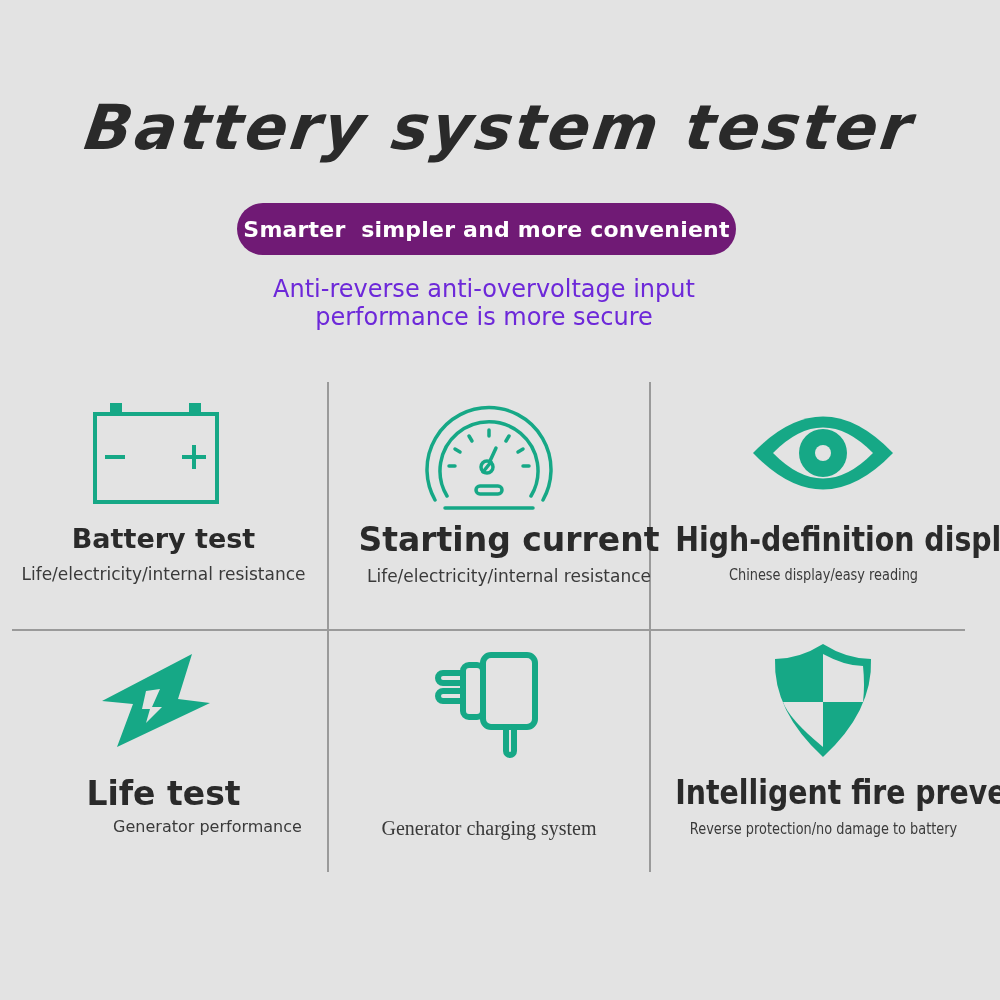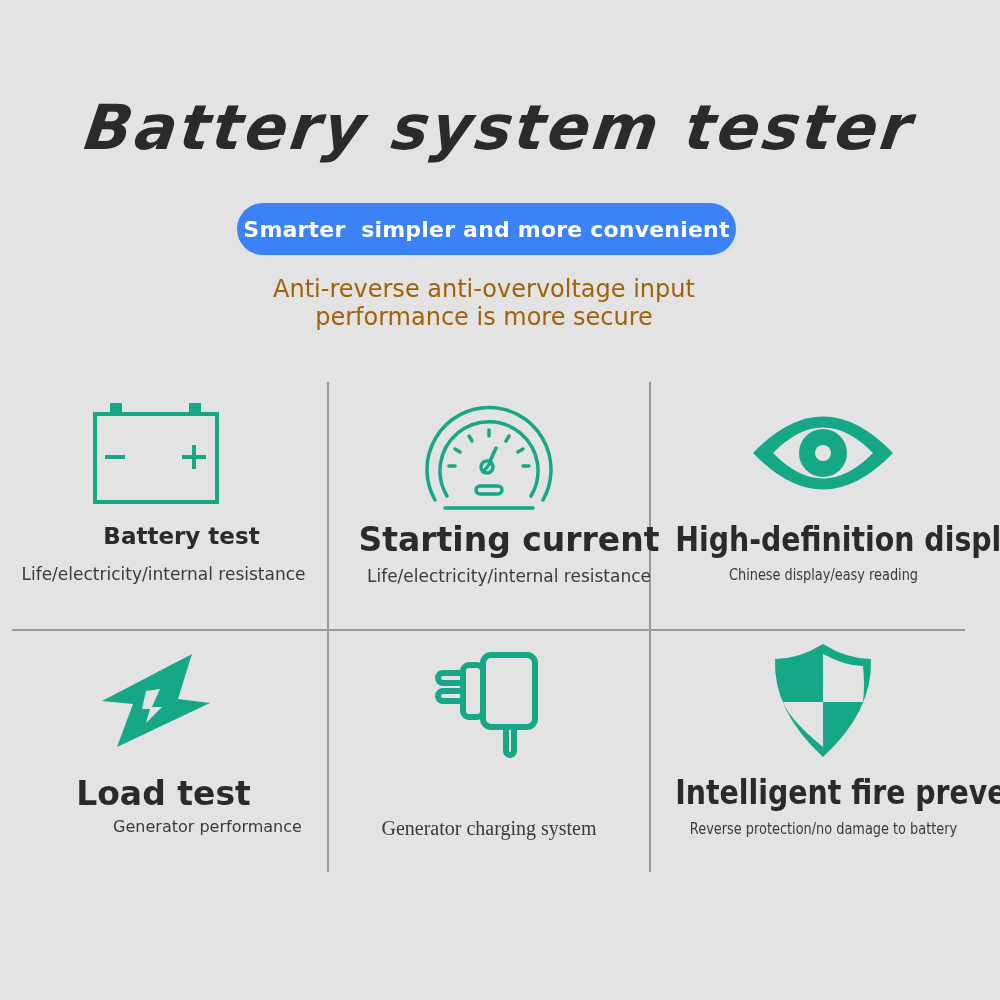--- a/index.html
+++ b/index.html
@@ -17,30 +17,30 @@
       font-family: "DejaVu Sans", sans-serif;
       font-weight: bold; font-style: italic;
       font-size: 62px; letter-spacing: 3px;
       color: #2a2a2a;
       transform: skewX(-8deg);
       line-height: 80px;
     }
     .pill {
       position: absolute; left: 237px; top: 203px; width: 499px; height: 52px;
       border-radius: 26px;
-      background: #3b82f6;
+      background: #701a75;
       color: #ffffff;
       font-size: 22px; font-weight: bold;
       display: flex; align-items: center; justify-content: center;
       letter-spacing: 0.2px;
       white-space: pre;
     }
     .subline {
       position: absolute; left: 0; width: 968px; text-align: center;
-      font-size: 24px; color: #a16207; line-height: 28px;
+      font-size: 24px; color: #6d28d9; line-height: 28px;
     }
     .vline { position: absolute; width: 2px; background: #9a9a9a; }
     .hline { position: absolute; height: 2px; background: #9a9a9a; }
     .cell {
       position: absolute; text-align: center;
     }
     .cell svg { position: absolute; }
     .cell-title {
       position: absolute; left: 0; width: 100%; text-align: center;
       font-weight: bold; color: #2a2a2a; white-space: nowrap;
@@ -67,21 +67,21 @@
 
 <div class="cell" style="left:0; top:380px; width:327px; height:240px;">
   <svg style="left:90px; top:20px;" width="135" height="110" viewBox="0 0 135 110">
     <rect x="20" y="3" width="12" height="10" fill="#16a886"></rect>
     <rect x="99" y="3" width="12" height="10" fill="#16a886"></rect>
     <rect x="5" y="14" width="122" height="88" fill="none" stroke="#16a886" stroke-width="4"></rect>
     <rect x="15" y="55" width="20" height="4" fill="#16a886"></rect>
     <rect x="92" y="55" width="24" height="4" fill="#16a886"></rect>
     <rect x="102" y="45" width="4" height="24" fill="#16a886"></rect>
   </svg>
-  <div class="cell-title" style="top:143px; font-size:23px;margin-left:18px;">Battery test</div>
+  <div class="cell-title" style="top:143px; font-size:27px;">Battery test</div>
   <div class="cell-sub" style="top:184px; font-size:17px;">Life/electricity/internal resistance</div>
 </div>
 
 <div class="cell" style="left:329px; top:380px; width:360px; height:240px;">
   <svg style="left:92px; top:20px;" width="136" height="112" viewBox="0 0 136 112">
     <g fill="none" stroke="#16a886" stroke-width="3.5" stroke-linecap="round">
       <path d="M14 100 A62 62 0 1 1 122 100"></path>
       <path d="M26 96 A49 49 0 1 1 110 96"></path>
       <line x1="24" y1="108" x2="112" y2="108"></line>
       <line x1="68" y1="30" x2="68" y2="36"></line>
@@ -110,21 +110,21 @@
   </svg>
   <div class="cell-title narrow" style="top:140px; font-size:33px;">High-definition display</div>
   <div class="cell-sub narrow" style="top:186px; font-size:15px;">Chinese display/easy reading</div>
 </div>
 
 <div class="cell" style="left:0; top:631px; width:327px; height:240px;">
   <svg style="left:100px; top:20px;" width="115" height="100" viewBox="0 0 115 100">
     <path d="M92 3 L78 48 L110 52 L17 96 L33 53 L2 50 Z" fill="#16a886"></path>
     <path d="M46 40 L60 38 L52 56 L62 56 L46 72 L50 58 L42 58 Z" fill="#e3e3e3"></path>
   </svg>
-  <div class="cell-title" style="top:143px; font-size:33px;">Load test</div>
+  <div class="cell-title" style="top:143px; font-size:33px;">Life test</div>
   <div class="cell-sub" style="top:186px; font-size:16px;padding-left:44px;">Generator performance</div>
 </div>
 
 <div class="cell" style="left:329px; top:631px; width:320px; height:240px;">
   <svg style="left:106px; top:20px;" width="110" height="110" viewBox="0 0 110 110">
     <g fill="none" stroke="#16a886" stroke-width="6" stroke-linejoin="round" stroke-linecap="round">
       <rect x="48" y="4" width="52" height="72" rx="8"></rect>
       <rect x="28" y="14" width="20" height="52" rx="6"></rect>
       <path d="M28 22 H8 a4 4 0 0 0 0 10 H28"></path>
       <path d="M28 40 H8 a4 4 0 0 0 0 10 H28"></path>

